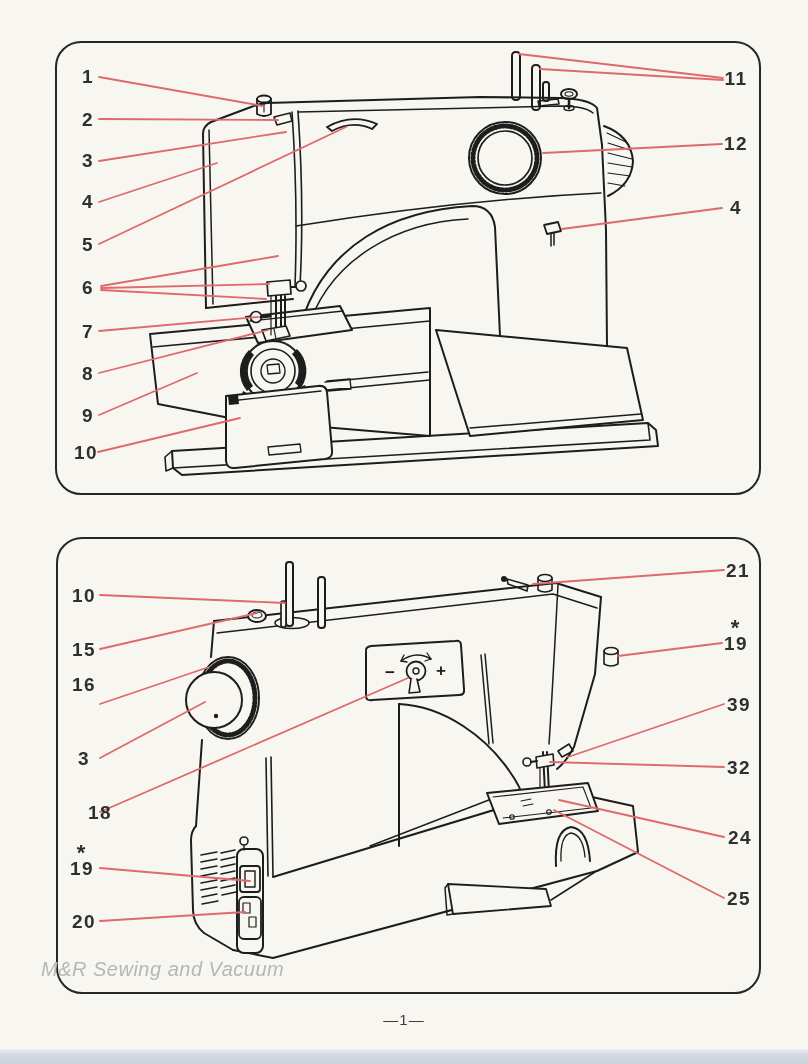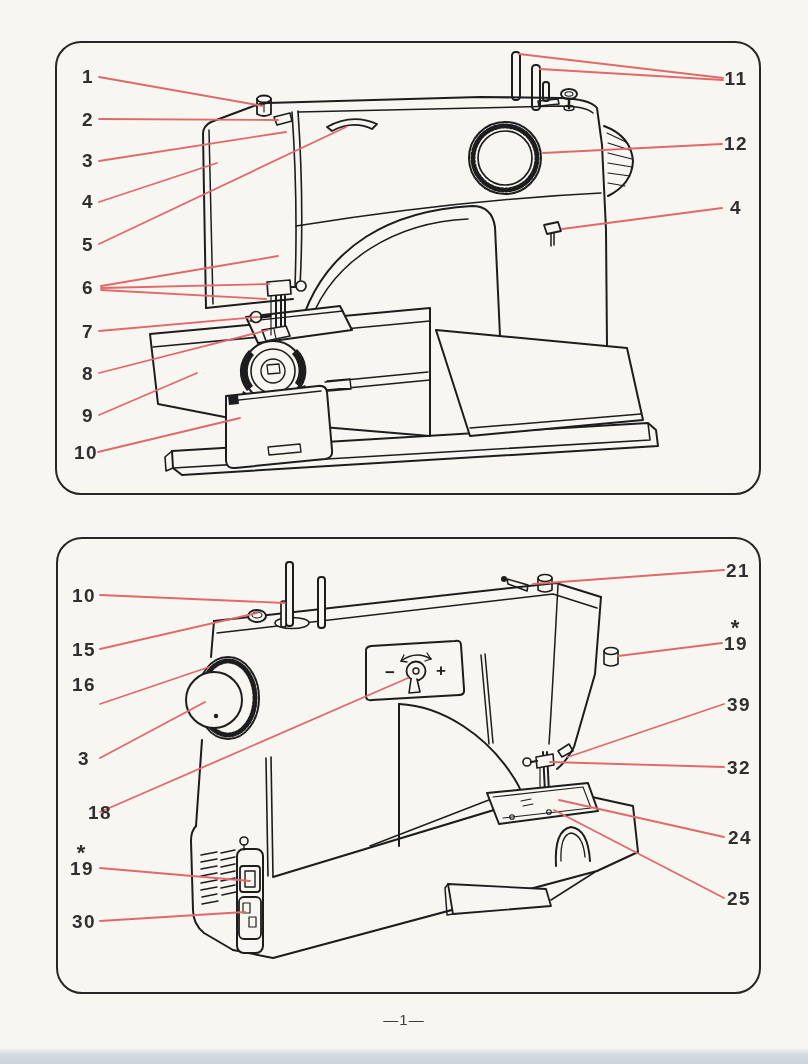--- a/index.html
+++ b/index.html
@@ -274,24 +274,25 @@
   <span class="num" style="left:736px;top:144px">12</span>
   <span class="num" style="left:736px;top:208px">4</span>
 
   <span class="num" style="left:84px;top:596px">10</span>
   <span class="num" style="left:84px;top:650px">15</span>
   <span class="num" style="left:84px;top:685px">16</span>
   <span class="num" style="left:84px;top:759px">3</span>
   <span class="num" style="left:100px;top:813px">18</span>
   <span class="star" style="left:81px;top:853px">*</span>
   <span class="num" style="left:82px;top:869px">19</span>
-  <span class="num" style="left:84px;top:922px">30</span>
+  <span class="num" style="left:84px;top:922px">20</span>
   <span class="num" style="left:738px;top:571px">21</span>
   <span class="star" style="left:735px;top:628px">*</span>
   <span class="num" style="left:736px;top:644px">19</span>
   <span class="num" style="left:739px;top:705px">39</span>
   <span class="num" style="left:739px;top:768px">32</span>
   <span class="num" style="left:740px;top:838px">24</span>
   <span class="num" style="left:739px;top:899px">25</span>
 
+  <div class="watermark">M&amp;R Sewing and Vacuum</div>
   <div class="pageno">—1—</div>
   <div class="scan-strip"></div>
 </div>
 
 </body></html>

